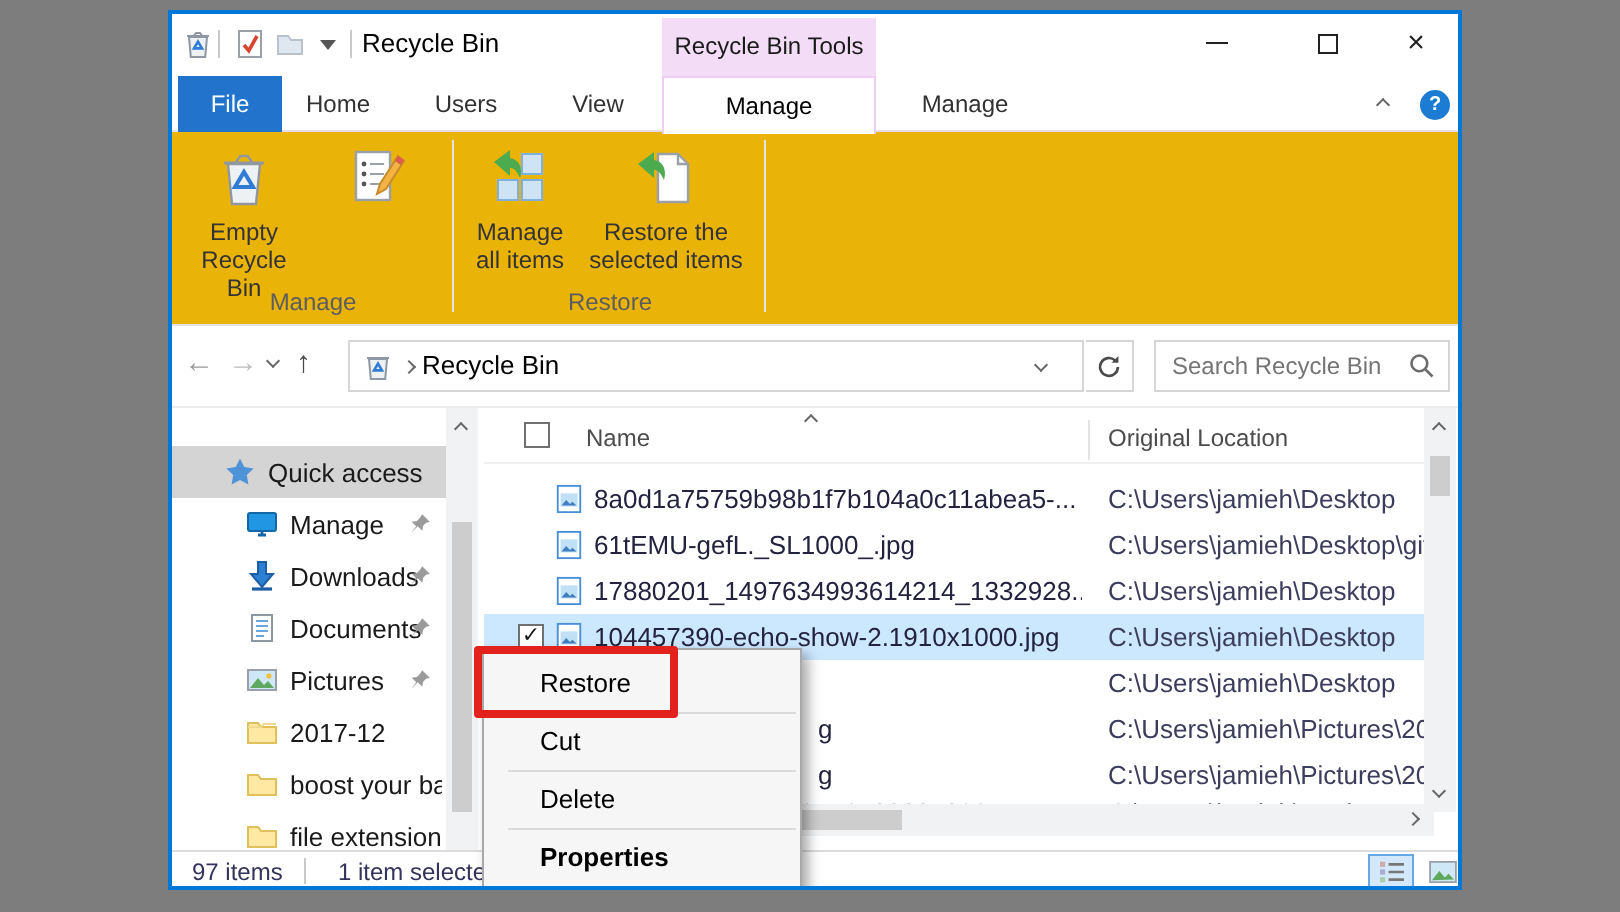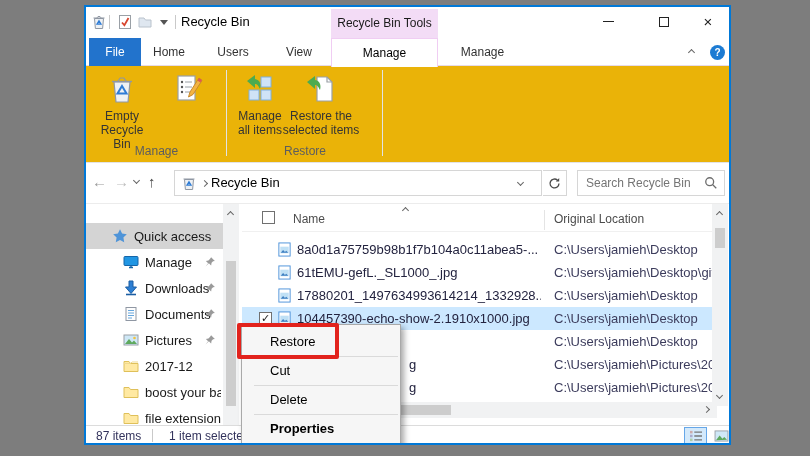--- a/index.html
+++ b/index.html
@@ -171,21 +171,21 @@
         <span class="bigicon">
           <svg width="32" height="32" viewBox="0 0 32 32">
               <rect x="17" y="4" width="10" height="10" fill="#cfe3f6" stroke="#7fb0dd"></rect>
               <rect x="5" y="17" width="10" height="10" fill="#cfe3f6" stroke="#7fb0dd"></rect>
               <rect x="17" y="17" width="10" height="10" fill="#cfe3f6" stroke="#7fb0dd"></rect>
               <path d="M3 8l8-6v4c6 1 6 7 5 10-2-4-3-5-5-5v4z" fill="#4cab4f"></path>
             </svg>
         </span>
         <span>Manage all items</span>
       </div>
-      <div class="rbtn" style="left:192px;width:86px">
+      <div class="rbtn" style="left:204px;width:86px">
         <span class="bigicon">
           <svg width="32" height="32" viewBox="0 0 32 32">
               <path d="M12 4h10l5 5v19H12z" fill="#fff" stroke="#9aa0a6" stroke-width="1.2"></path>
               <path d="M22 4v5h5" fill="none" stroke="#9aa0a6" stroke-width="1.2"></path>
               <path d="M2 9l8-6v4c6 1 6 7 5 10-2-4-3-5-5-5v4z" fill="#4cab4f"></path>
             </svg>
         </span>
         <span>Restore the selected items</span>
       </div>
       <div class="grp-sep" style="left:296px"></div>
@@ -394,21 +394,21 @@
         <span class="chev down sm a" style="left:5px;bottom:8px"></span>
       </div>
 
       <div class="vtrack" style="left:156px;top:198px;width:475px;height:16px">
         <div class="thumb" style="left:94px;top:3px;width:115px;height:10px"></div>
         <span class="chev right sm a" style="right:8px;top:5px"></span>
       </div>
     </div>
 
     <div class="statusbar">
-      <span class="a" style="left:10px;top:3px">87 items</span>
+      <span class="a" style="left:10px;top:3px">97 items</span>
       <span class="a" style="left:66px;top:3px;width:1px;height:13px;background:#c9c9c9"></span>
       <span class="a" style="left:83px;top:3px;white-space:nowrap">1 item selected</span>
       <div class="viewbtn sel" style="left:598px;width:23px">
         <svg width="14" height="12" viewBox="0 0 16 14">
             <rect x="1" y="1" width="3" height="3" fill="#caa"></rect>
             <path d="M6 2.5h9M6 7h9M6 11.5h9" stroke="#777" stroke-width="1.6"></path>
             <rect x="1" y="5.5" width="3" height="3" fill="#aac"></rect>
             <rect x="1" y="10" width="3" height="3" fill="#aca"></rect>
           </svg>
       </div>

